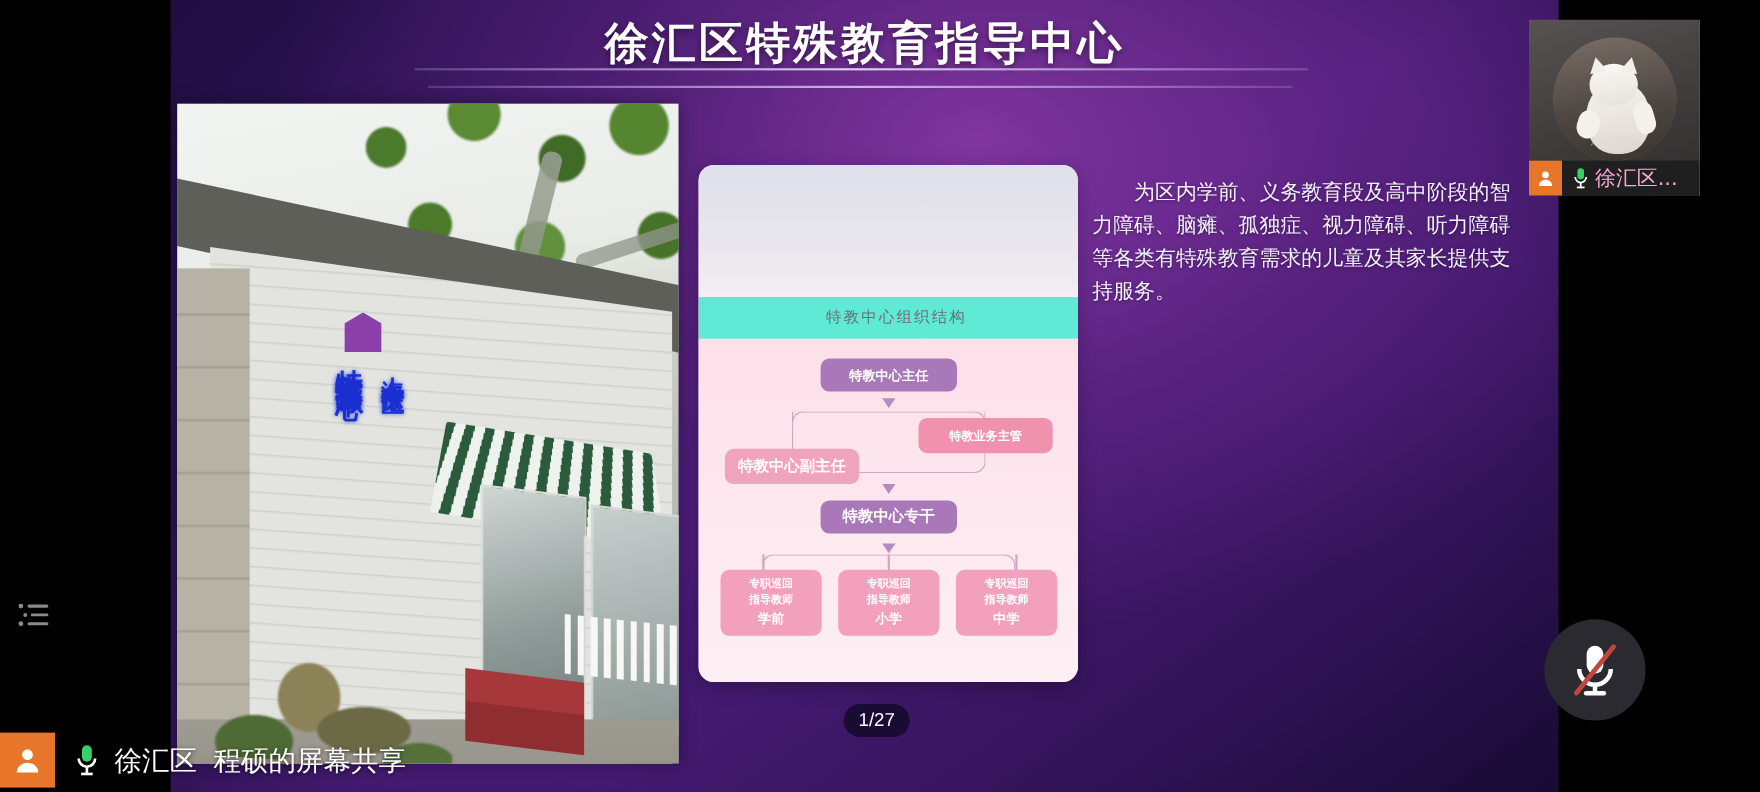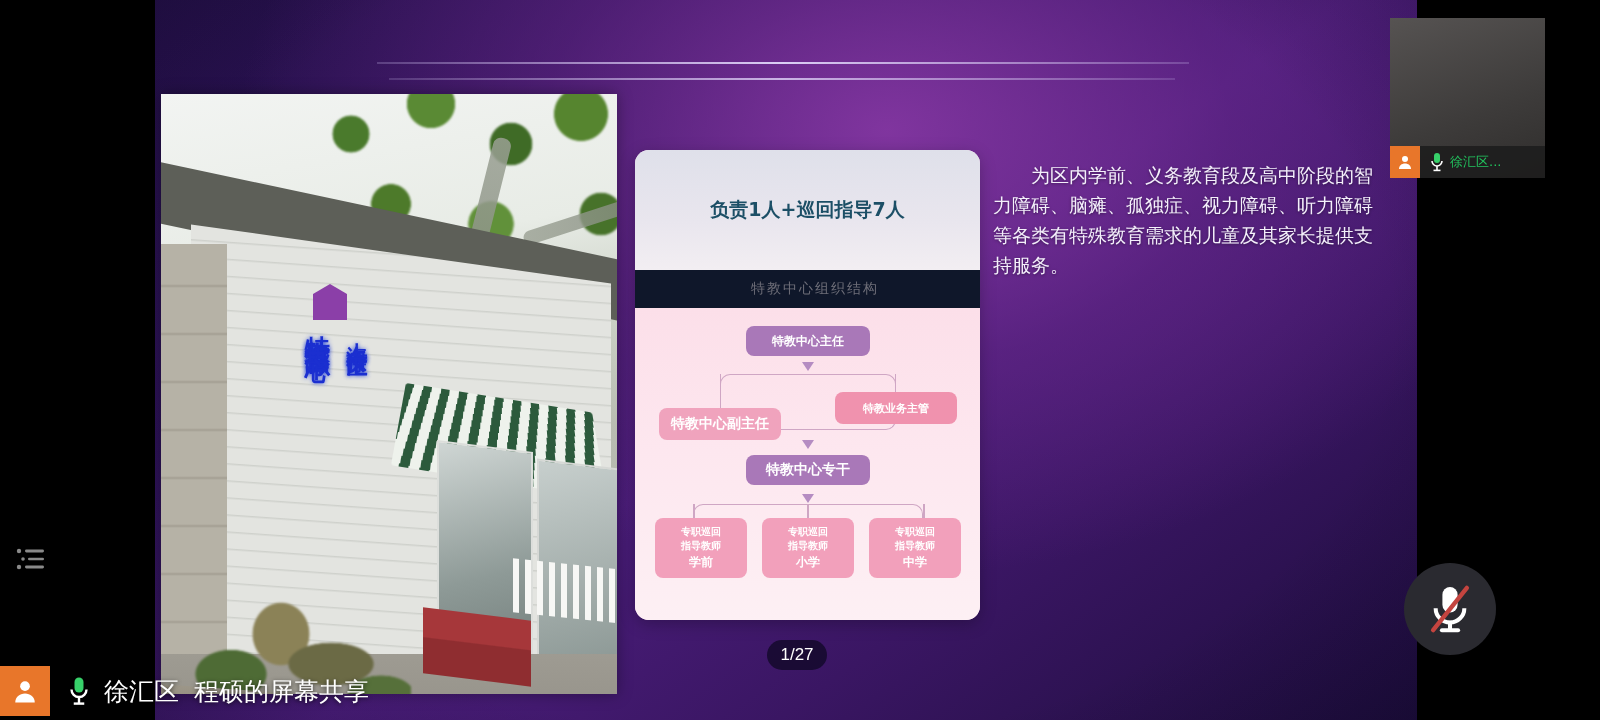--- a/index.html
+++ b/index.html
@@ -101,32 +101,32 @@
 
   
   .card { position:absolute; left:480px; top:150px; width:345px; height:470px;
           background:#fde9f1; border-radius:14px; overflow:hidden; box-shadow:0 4px 16px rgba(0,0,0,.25); }
   .card-head { height:120px; background:linear-gradient(180deg,#dfe0ea 0%,#e9e6ee 60%,#f2eef2 100%);
                display:flex; flex-direction:column; align-items:center; justify-content:center; gap:4px; }
   .card-head h2 { font-size:25px; font-weight:bold; color:#1f5f6e;
                   font-family:"DejaVu Sans","Liberation Sans",sans-serif; letter-spacing:1px; }
   .card-head h3 { font-size:19px; font-weight:bold; color:#1c4f66;
                   font-family:"DejaVu Sans","Liberation Sans",sans-serif; }
-  .card-sub { height:38px; background:#0f172a; display:flex; align-items:center; justify-content:center;
+  .card-sub { height:38px; background:#5eead4; display:flex; align-items:center; justify-content:center;
               color:#6e6e78; font-size:14px; letter-spacing:2px;
               font-family:"DejaVu Sans","Liberation Sans",sans-serif;padding-left:15px; }
   .card-body { position:relative; height:316px;
                background:linear-gradient(180deg,#fcdfe9 0%,#fde7ef 45%,#fdf0f4 100%); padding-top:28px; }
 
   .node { border-radius:8px; color:#fff; display:flex; flex-direction:column;
           align-items:center; justify-content:center; text-align:center;
           font-family:"DejaVu Sans","Liberation Sans",sans-serif; font-weight:bold; }
   .n-dir { position:absolute; left:111px; top:18px; width:124px; height:30px; font-size:12px; background:#a978b8; }
   .n-deputy { position:absolute; left:24px; top:100px; width:122px; height:32px; font-size:14px; background:#f0a3bd; }
-  .n-super { position:absolute; left:200px; top:84px; width:122px; height:32px; font-size:11px; background:#f092ae; }
+  .n-super { position:absolute; left:200px; top:72px; width:122px; height:32px; font-size:11px; background:#f092ae; }
   .n-staff { position:absolute; left:111px; top:147px; width:124px; height:30px; font-size:14px; background:#a978b8; }
   .n-teach { width:92px; height:60px; font-size:10px; background:#f2a0bb; line-height:1.35; gap:2px; }
   .teach-row { position:absolute; left:20px; top:210px; width:306px; display:flex; justify-content:space-between; }
   .n-teach .lvl { font-size:12px; }
 
   .arrow { position:absolute; width:0; height:0; border-left:6px solid transparent;
            border-right:6px solid transparent; border-top:9px solid #b58cc2; }
   .a1 { left:167px; top:54px; }
   .a2 { left:167px; top:132px; }
   .a3 { left:167px; top:186px; }
@@ -170,21 +170,21 @@
   .av-paw-l { position:absolute; left:22px; top:66px; width:20px; height:26px; border-radius:10px;
               background:#f4f1eb; transform:rotate(18deg); }
   .av-paw-r { position:absolute; left:74px; top:58px; width:18px; height:30px; border-radius:9px;
               background:#f4f1eb; transform:rotate(-16deg); }
   .av-text { position:absolute; left:0; right:0; bottom:10px; text-align:center; color:rgba(220,215,210,.55);
              font-size:11px; font-family:"DejaVu Sans","Liberation Sans",sans-serif; }
   .tile-label { position:absolute; left:0; bottom:0; height:32px; width:100%;
                 display:flex; align-items:center; background:rgba(28,28,28,.88); }
   .badge-person { width:30px; height:32px; background:#e8762a; display:flex; align-items:center; justify-content:center; }
   .mic-on { width:22px; margin-left:6px; display:flex; align-items:center; justify-content:center; }
-  .tile-name { color:#22c55e; font-size:13px; margin-left:2px; white-space:nowrap;
+  .tile-name { color:#f9a8d4; font-size:19px; margin-left:2px; white-space:nowrap;
                font-family:"DejaVu Sans","Liberation Sans",sans-serif; }
 
   
   .list-icon { position:absolute; left:14px; top:542px; width:34px; height:34px; }
 
   
   .share-bar { position:absolute; left:0; bottom:0; width:400px; height:58px;
                display:flex; align-items:center; }
   .share-badge { width:50px; height:50px; background:#e8762a; display:flex; align-items:center; justify-content:center; }
   .share-mic { width:34px; margin-left:12px; display:flex; align-items:center; justify-content:center; }
@@ -200,20 +200,23 @@
   .black-left  { position:absolute; left:0; top:0; width:155px; height:720px; background:#000; }
 </style>
 </head>
 <body>
 
 <div id="screen">
 
   <div class="slide">
     <div class="slide-vignette"></div>
 
+    <div class="title-wrap">
+      <div class="slide-title">徐汇区特殊教育指导中心</div>
+    </div>
     <div class="rule1"></div>
     <div class="rule2"></div>
 
     <div class="photo">
       <div class="ph-sky"></div>
       <div class="ph-tree"></div>
       <div class="ph-branch"></div>
       <div class="ph-branch2"></div>
       <div class="ph-roof"></div>
       <div class="ph-wall"></div>
@@ -226,21 +229,20 @@
       <div class="ph-glass2"></div>
       <div class="ph-ground"></div>
       <div class="ph-fence"></div>
       <div class="ph-steps"></div>
       <div class="ph-plants"></div>
       <div class="ph-curb"></div>
     </div>
 
     <div class="card">
       <div class="card-head">
-        <h3>负责1人+巡回指导7人</h3>
       </div>
       <div class="card-sub">特教中心组织结构</div>
       <div class="card-body">
         <div class="node n-dir">特教中心主任</div>
         <div class="arrow a1"></div>
         <div class="brace1b"></div>
         <div class="brace1"></div>
         <div class="node n-deputy">特教中心副主任</div>
         <div class="node n-super">特教业务主管</div>
         <div class="arrow a2"></div>
@@ -271,20 +273,30 @@
     <div class="para">为区内学前、义务教育段及高中阶段的智力障碍、脑瘫、孤独症、视力障碍、听力障碍等各类有特殊教育需求的儿童及其家长提供支持服务。</div>
 
     <div class="page-pill">1/27</div>
   </div>
 
   <div class="black-left"></div>
   <div class="black-right"></div>
 
   <div class="tile">
     <div class="tile-bg"></div>
+    <div class="avatar">
+      <div class="av-room"></div>
+      <div class="av-cat-body"></div>
+      <div class="av-paw-l"></div>
+      <div class="av-paw-r"></div>
+      <div class="av-cat-head"></div>
+      <div class="av-ear-l"></div>
+      <div class="av-ear-r"></div>
+      <div class="av-text">对天发四</div>
+    </div>
     <div class="tile-label">
       <span class="badge-person">
         <svg width="16" height="16" viewBox="0 0 16 16" aria-hidden="true">
           <circle cx="8" cy="5" r="3" fill="#fff"></circle>
           <path d="M2 15c0-3.3 2.7-5.5 6-5.5s6 2.2 6 5.5z" fill="#fff"></path>
         </svg>
       </span>
       <span class="mic-on">
         <svg width="14" height="20" viewBox="0 0 14 20" aria-hidden="true">
           <rect x="4" y="1" width="6" height="10" rx="3" fill="#37d16a"></rect>

